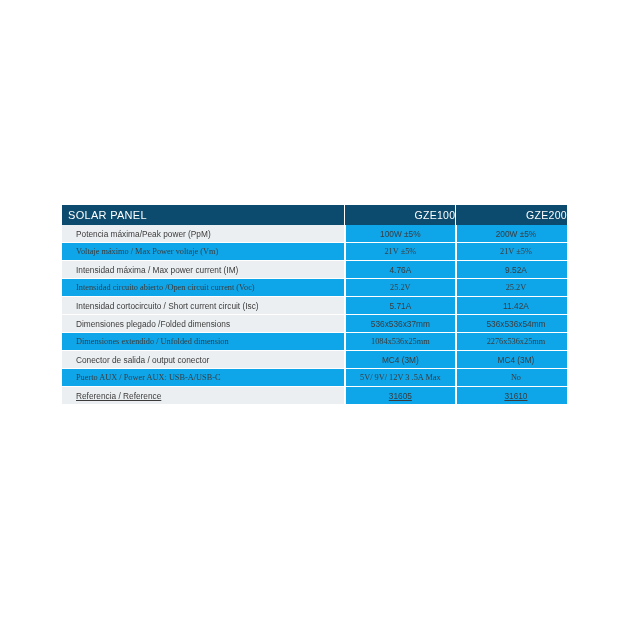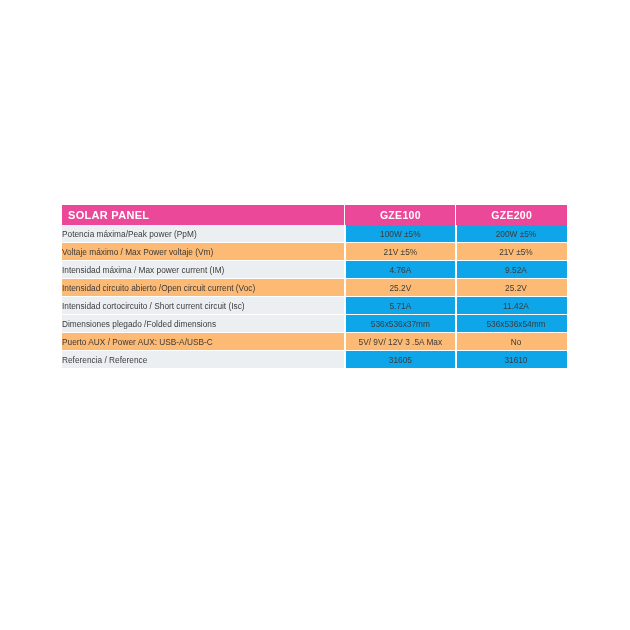--- a/index.html
+++ b/index.html
@@ -28,67 +28,69 @@
   table.spec {
     border-collapse: collapse;
     width: 100%;
     table-layout: fixed;
   }
   table.spec td, table.spec th {
     padding: 0;
     margin: 0;
   }
   .hdr-row th {
-    background: #ec4899;
+    background: #0c4a6e;
     color: #ffffff;
     height: 20px;
     font-size: 10.5px;
-    font-weight: bold;
+    font-weight: normal;
     letter-spacing: 0.3px;
     vertical-align: middle;
     border-right: 1px solid #ffffff;
   }
   .hdr-row th.name {
     text-align: left;
     padding-left: 6px;
     font-size: 11px;
   }
   .hdr-row th.val {
-    text-align: center;
+    text-align: right;
   }
   .hdr-row th:last-child {
     border-right: none;
   }
   .spec tbody tr td {
     height: 17px;
     font-size: 8.3px;
     color: #3b3b3b;
     vertical-align: middle;
     border-bottom: 1px solid #ffffff;
   }
   .spec tbody tr td.label {
     text-align: left;
-    padding-left: 0;
+    padding-left: 14px;
     background: #eceff1;
     border-right: 2px solid #ffffff;
   }
   .spec tbody tr td.value {
     text-align: center;
     background: #0ea5e9;
     border-right: 2px solid #ffffff;
   }
   .spec tbody tr td.value:last-child {
     border-right: none;
     padding-left: 8px;
   }
   .spec tbody tr.alt td {
-    background: #fdba74;
+    background: #0ea5e9;
+    font-family: Liberation Serif, serif;
   }
   .spec tbody tr:last-child td {
     border-bottom: none;
+    text-decoration: underline;
   }
   col.c-label { width: 56%; }
   col.c-v1 { width: 22%; }
   col.c-v2 { width: 22%; }
 </style>
 </head>
 <body>
 
 <div class="page">
   <div class="table-wrap">
@@ -130,20 +132,30 @@
           <td class="label">Intensidad cortocircuito / Short current circuit (Isc)</td>
           <td class="value">5.71A</td>
           <td class="value">11.42A</td>
         </tr>
         <tr>
           <td class="label">Dimensiones plegado /Folded dimensions</td>
           <td class="value">536x536x37mm</td>
           <td class="value">536x536x54mm</td>
         </tr>
         <tr class="alt">
+          <td class="label">Dimensiones extendido / Unfolded dimension</td>
+          <td class="value">1084x536x25mm</td>
+          <td class="value">2276x536x25mm</td>
+        </tr>
+        <tr>
+          <td class="label">Conector de salida /  output conector</td>
+          <td class="value">MC4 (3M)</td>
+          <td class="value">MC4 (3M)</td>
+        </tr>
+        <tr class="alt">
           <td class="label">Puerto AUX / Power AUX:  USB-A/USB-C</td>
           <td class="value">5V/ 9V/ 12V 3 .5A Max</td>
           <td class="value">No</td>
         </tr>
         <tr>
           <td class="label">Referencia / Reference</td>
           <td class="value">31605</td>
           <td class="value">31610</td>
         </tr>
       </tbody>

